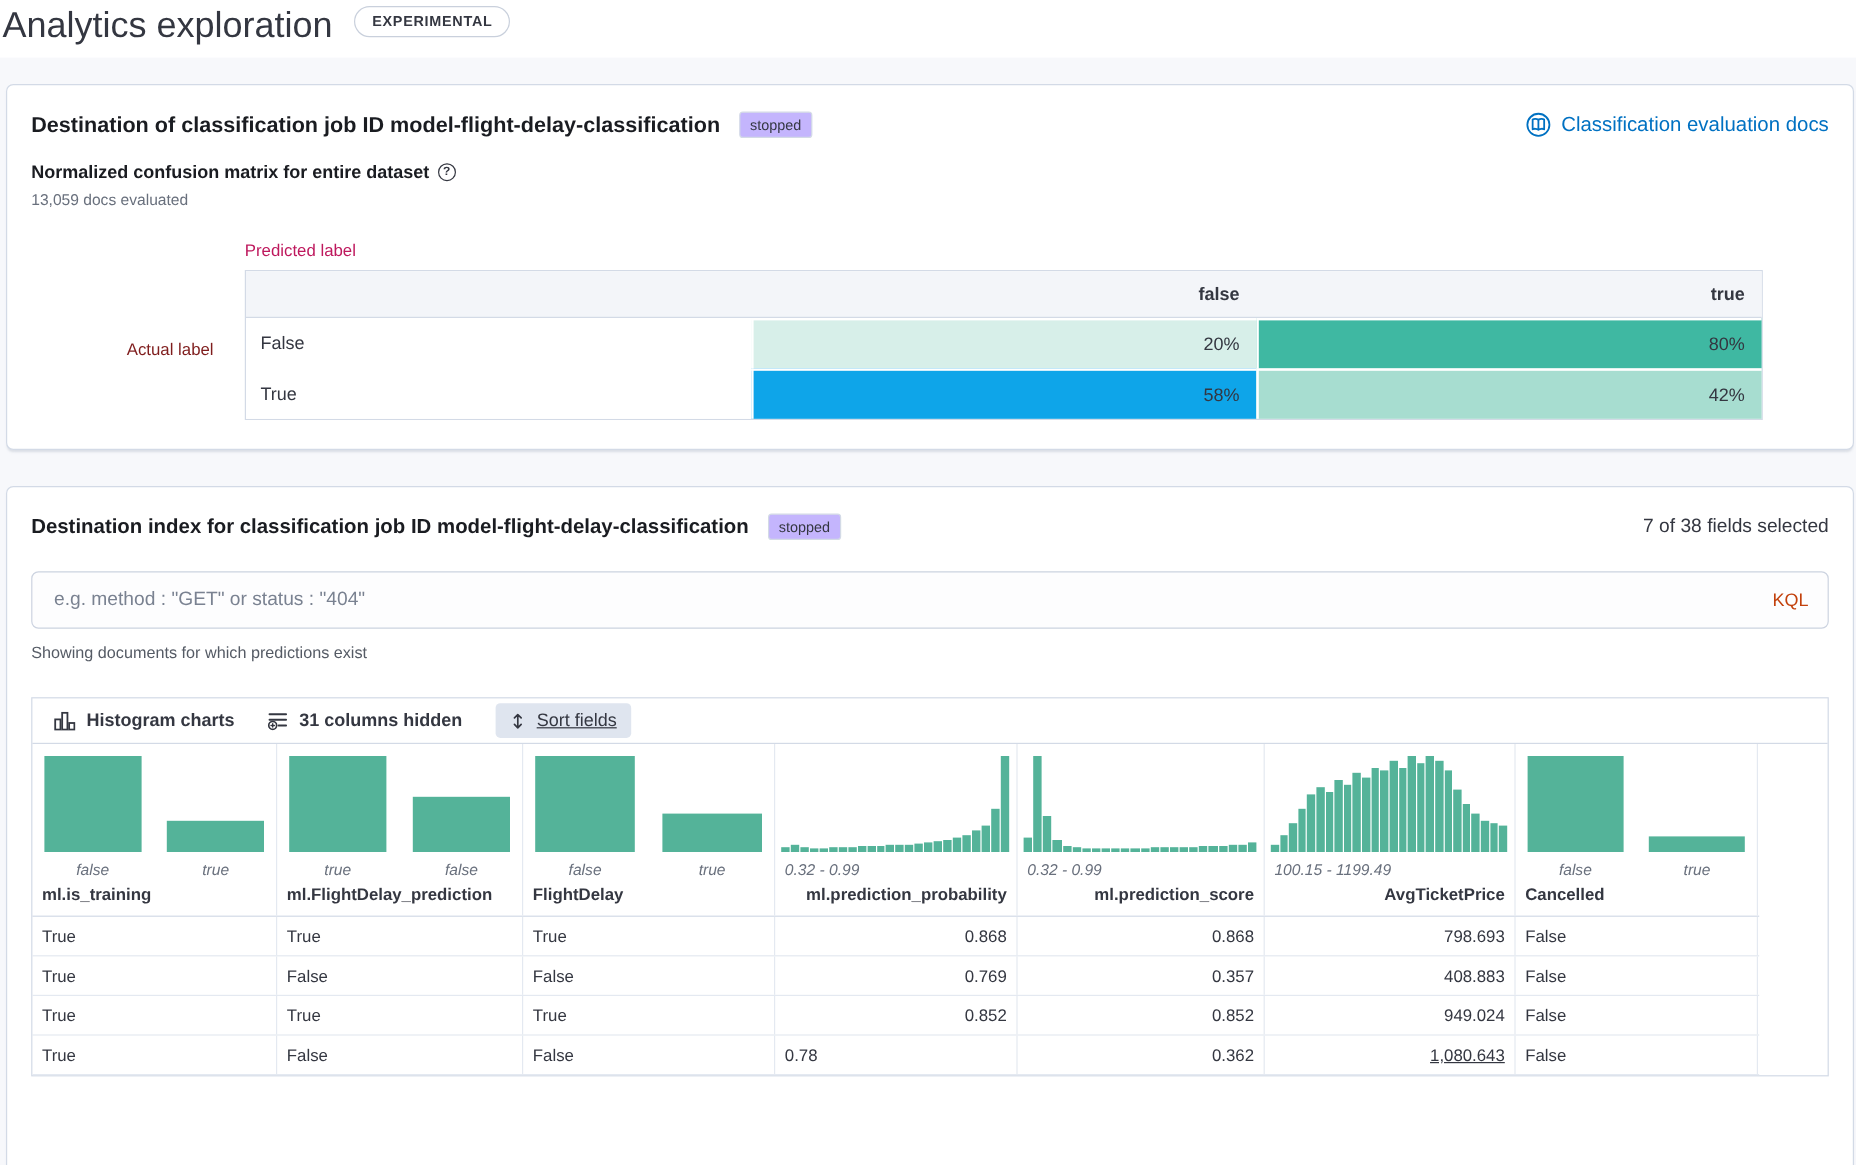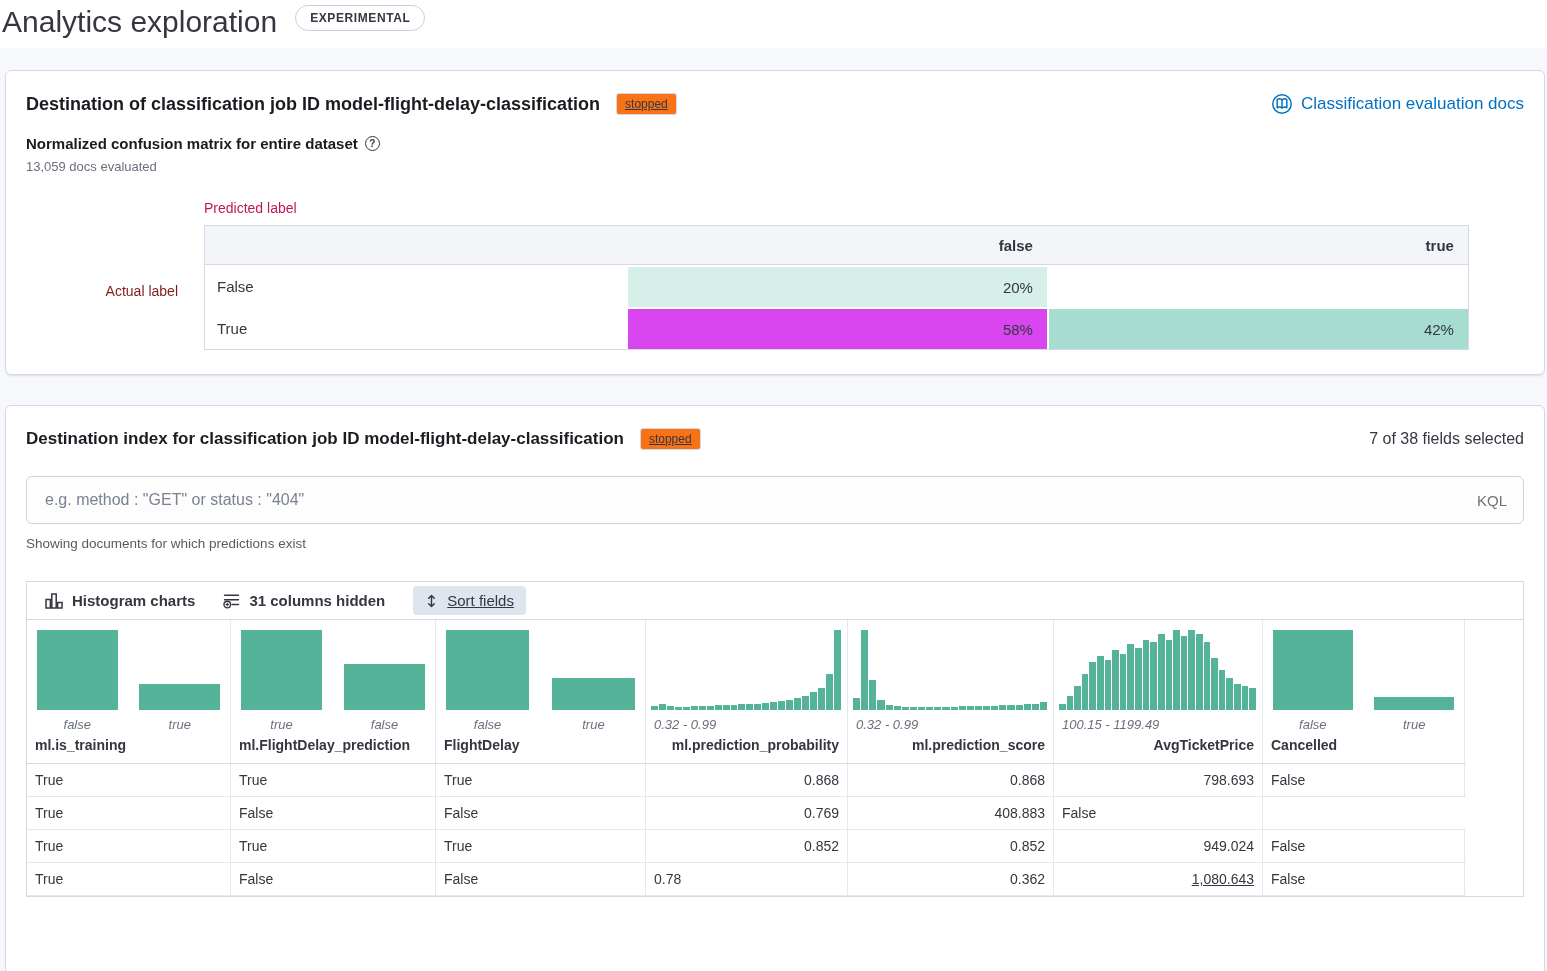--- a/index.html
+++ b/index.html
@@ -27,22 +27,22 @@
   .panel {
     background: #fff; border: 1px solid #d3dae6; border-radius: 6px;
     margin: 0 2px 0 5px; padding: 22px 20px 24px 20px;
     box-shadow: 0 2px 2px -1px rgba(152,162,179,.3);
   }
   .panel2 { margin-top: 30px; min-height: 620px; }
   .panel-head { display: flex; align-items: center; }
   .panel-head h2 { margin: 0; font-size: 18px; font-weight: 700; color: #1a1c21; }
   .status-badge {
     margin-left: 16px; font-size: 12px; line-height: 16px;
-    border: 1px solid #d3dae6; border-radius: 3px; background: #f97316;
-    padding: 2px 8px; color: #343741; text-decoration: underline;
+    border: 1px solid #d3dae6; border-radius: 3px; background: #c4b5fd;
+    padding: 2px 8px; color: #343741;
   }
   .docs-link {
     margin-left: auto; display: flex; align-items: center; gap: 8px;
     color: #0071c2; font-size: 17px; text-decoration: none; cursor: pointer;
   }
   .sub-head { display: flex; align-items: center; gap: 7px; margin-top: 20px; }
   .sub-head h3 { margin: 0; font-size: 15px; font-weight: 700; color: #1a1c21; }
   .help-icon {
     width: 15px; height: 15px; border: 1.4px solid #343741; border-radius: 50%;
     display: inline-flex; align-items: center; justify-content: center;
@@ -80,21 +80,21 @@
   .fields-selected { margin-left: auto; font-size: 16px; color: #343741; }
   .searchbar {
     margin-top: 26px; height: 48px; border: 1px solid #ccd3e0; border-radius: 6px;
     background: #fdfdfe; display: flex; align-items: center; padding: 0 16px;
   }
   .searchbar input {
     flex: 1; border: none; outline: none; background: transparent;
     font-family: "Liberation Sans", sans-serif; font-size: 16px; color: #343741;
   }
   .searchbar input::placeholder { color: #7a8291; opacity: 1; }
-  .kql-btn { color: #737373; font-size: 15px; margin-left: 11px; cursor: pointer; }
+  .kql-btn { color: #c2410c; font-size: 15px; margin-left: 11px; cursor: pointer; }
   .showing-text { margin-top: 12px; font-size: 13.5px; color: #555b65; }
   .grid-wrap { margin-top: 30px; border: 1px solid #d3dae6; background: #fff; }
   .grid-toolbar {
     height: 38px; display: flex; align-items: center; gap: 28px;
     padding: 0 10px 0 18px; border-bottom: 1px solid #d3dae6;
   }
   .tb-btn {
     display: flex; align-items: center; gap: 9px;
     background: none; border: none; padding: 0; cursor: pointer;
     font-family: "Liberation Sans", sans-serif; font-size: 15px; font-weight: 600; color: #343741;
@@ -163,24 +163,25 @@
       <div class="cm-table">
         <div class="cm-header">
           <div class="cm-hcell empty"></div>
           <div class="cm-hcell">false</div>
           <div class="cm-hcell">true</div>
         </div>
         <div id="cm-rows">
             <div class="cm-row">
               <div class="cm-rowlabel">False</div>
               <div class="cm-cell" style="background: rgb(215, 239, 233);">20%</div>
+              <div class="cm-cell" style="background: rgb(63, 184, 162);">80%</div>
             </div>
             <div class="cm-row">
               <div class="cm-rowlabel">True</div>
-              <div class="cm-cell" style="background: #d946ef;">58%</div>
+              <div class="cm-cell" style="background: #0ea5e9;">58%</div>
               <div class="cm-cell" style="background: rgb(167, 221, 208);">42%</div>
             </div>
           </div>
       </div>
     </div>
   </section>
 
   <section class="panel panel2">
     <div class="panel-head">
       <h2 style="font-size:17px;">Destination index for classification job ID model-flight-delay-classification</h2>
@@ -379,20 +380,21 @@
               <div class="g-cell" style="text-align: right;">0.868</div>
               <div class="g-cell" style="text-align: right;">0.868</div>
               <div class="g-cell" style="text-align: right;">798.693</div>
               <div class="g-cell" style="text-align: left;">False</div>
             </div>
             <div class="g-row" style="grid-template-columns: 204px 205px 210px 202px 206px 209px 202px;">
               <div class="g-cell" style="text-align: left;">True</div>
               <div class="g-cell" style="text-align: left;">False</div>
               <div class="g-cell" style="text-align: left;">False</div>
               <div class="g-cell" style="text-align: right;">0.769</div>
+              <div class="g-cell" style="text-align: right;">0.357</div>
               <div class="g-cell" style="text-align: right;">408.883</div>
               <div class="g-cell" style="text-align: left;">False</div>
             </div>
             <div class="g-row" style="grid-template-columns: 204px 205px 210px 202px 206px 209px 202px;">
               <div class="g-cell" style="text-align: left;">True</div>
               <div class="g-cell" style="text-align: left;">True</div>
               <div class="g-cell" style="text-align: left;">True</div>
               <div class="g-cell" style="text-align: right;">0.852</div>
               <div class="g-cell" style="text-align: right;">0.852</div>
               <div class="g-cell" style="text-align: right;">949.024</div>

